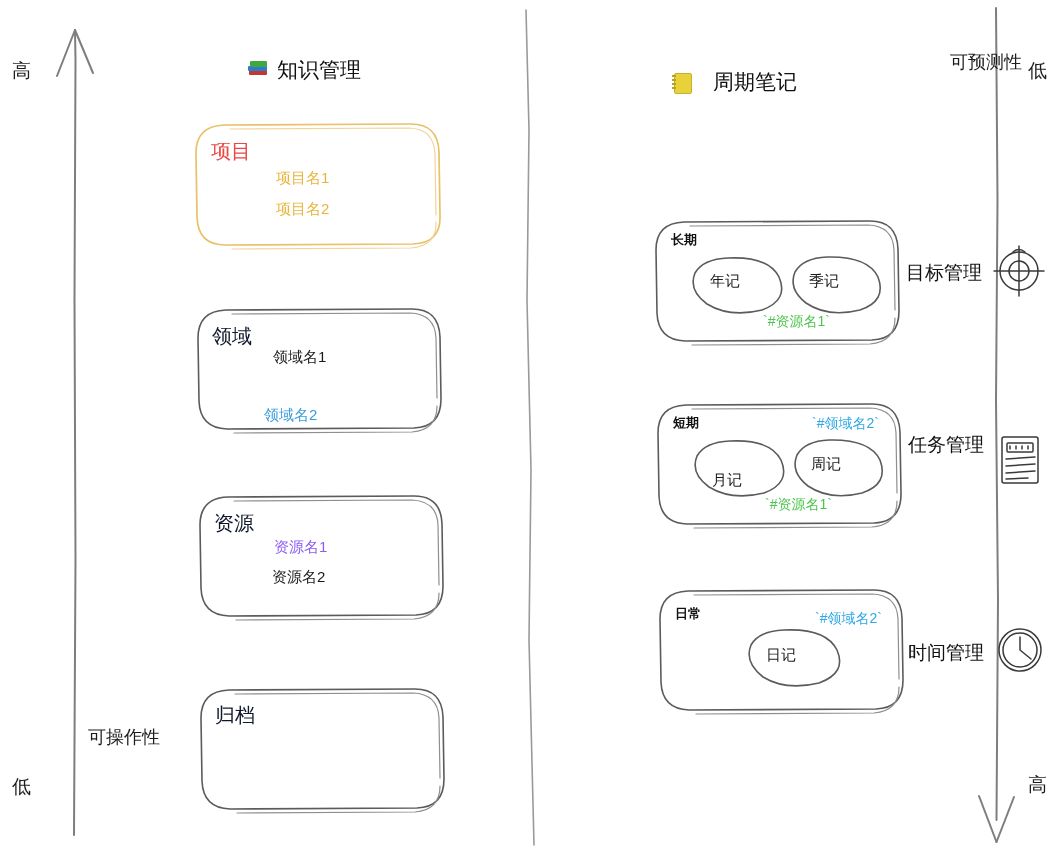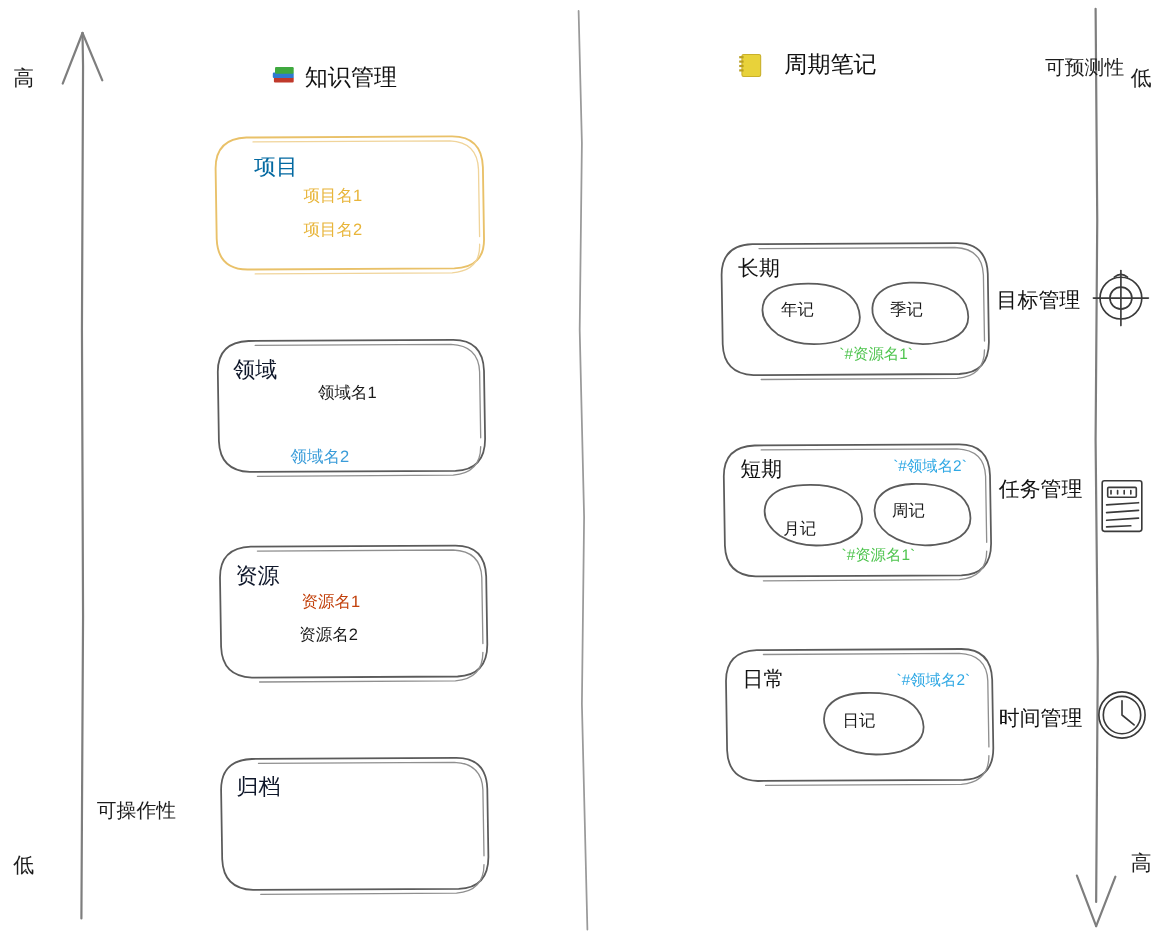--- a/index.html
+++ b/index.html
@@ -22,28 +22,28 @@
     font-size:18px;color:#1c1c1c;line-height:1.30;
     width:1.2em;text-align:center;
   }
 
   
   .col-head{font-size:21px;color:#111;display:flex;align-items:center;gap:9px;}
   .col-head .emoji{font-size:21px;line-height:1;display:inline-block;}
 
   
   .card-title{font-size:20px;color:#0f172a;}
-  .card-title.accent{color:#0369a1;margin-left:20px;}
+  .card-title.accent{color:#ef4444;}
   .card-item{font-size:15px;color:#1a1a1a;}
   .c-orange{color:#e8b53a;}
   .c-blue{color:#3a9cd9;}
-  .c-green{color:#c2410c;}
-
-  
-  .grp-title{font-size:19px;color:#111;}
+  .c-green{color:#8b5cf6;}
+
+  
+  .grp-title{font-size:13px;color:#111;font-weight:bold;}
   .ell-text{font-size:15px;color:#1a1a1a;}
   .tag{font-size:14px;}
   .tag.green{color:#4ec44e;}
   .tag.blue{color:#2fa8e4;}
 
   
   .role{font-size:19px;color:#111;}
 
   
   .books-emoji{position:relative;width:20px;height:18px;display:inline-block;}
@@ -167,40 +167,40 @@
 
   <div class="lbl col-head" style="left:248px;top:56px;">
     <span class="emoji books-emoji">
       <i style="left:1px;top:9px;width:18px;height:5px;background:#c0392b;"></i>
       <i style="left:0px;top:5px;width:19px;height:5px;background:#2f7ad1;"></i>
       <i style="left:2px;top:0px;width:17px;height:6px;background:#3fa93f;"></i>
     </span>
     <span>知识管理</span>
   </div>
 
-  <div class="lbl col-head" style="left:672px;top:44px;gap:23px;">
+  <div class="lbl col-head" style="left:672px;top:68px;gap:23px;">
     <span class="emoji nb-emoji">
       <i style="position:absolute;left:2px;top:0;width:16px;height:19px;background:#e8d23a;border:1px solid #c9b02a;border-radius:2px;display:block;"></i>
       <i style="position:absolute;left:0;top:2px;width:4px;height:2px;background:#b99f22;display:block;"></i>
       <i style="position:absolute;left:0;top:6px;width:4px;height:2px;background:#b99f22;display:block;"></i>
       <i style="position:absolute;left:0;top:10px;width:4px;height:2px;background:#b99f22;display:block;"></i>
       <i style="position:absolute;left:0;top:14px;width:4px;height:2px;background:#b99f22;display:block;"></i>
     </span>
     <span>周期笔记</span>
   </div>
 
   <div>
     <div class="lbl card-title accent" style="left:211px;top:138px;">项目</div>
     <div class="lbl card-item c-orange" style="left:276px;top:169px;">项目名1</div>
     <div class="lbl card-item c-orange" style="left:276px;top:200px;">项目名2</div>
   </div>
 
   <div>
     <div class="lbl card-title" style="left:212px;top:323px;">领域</div>
-    <div class="lbl card-item" style="left:273px;top:348px;margin-left:16px;">领域名1</div>
+    <div class="lbl card-item" style="left:273px;top:348px;">领域名1</div>
     <div class="lbl card-item c-blue" style="left:264px;top:406px;">领域名2</div>
   </div>
 
   <div>
     <div class="lbl card-title" style="left:214px;top:510px;">资源</div>
     <div class="lbl card-item c-green" style="left:274px;top:538px;">资源名1</div>
     <div class="lbl card-item" style="left:272px;top:568px;">资源名2</div>
   </div>
 
   <div>

